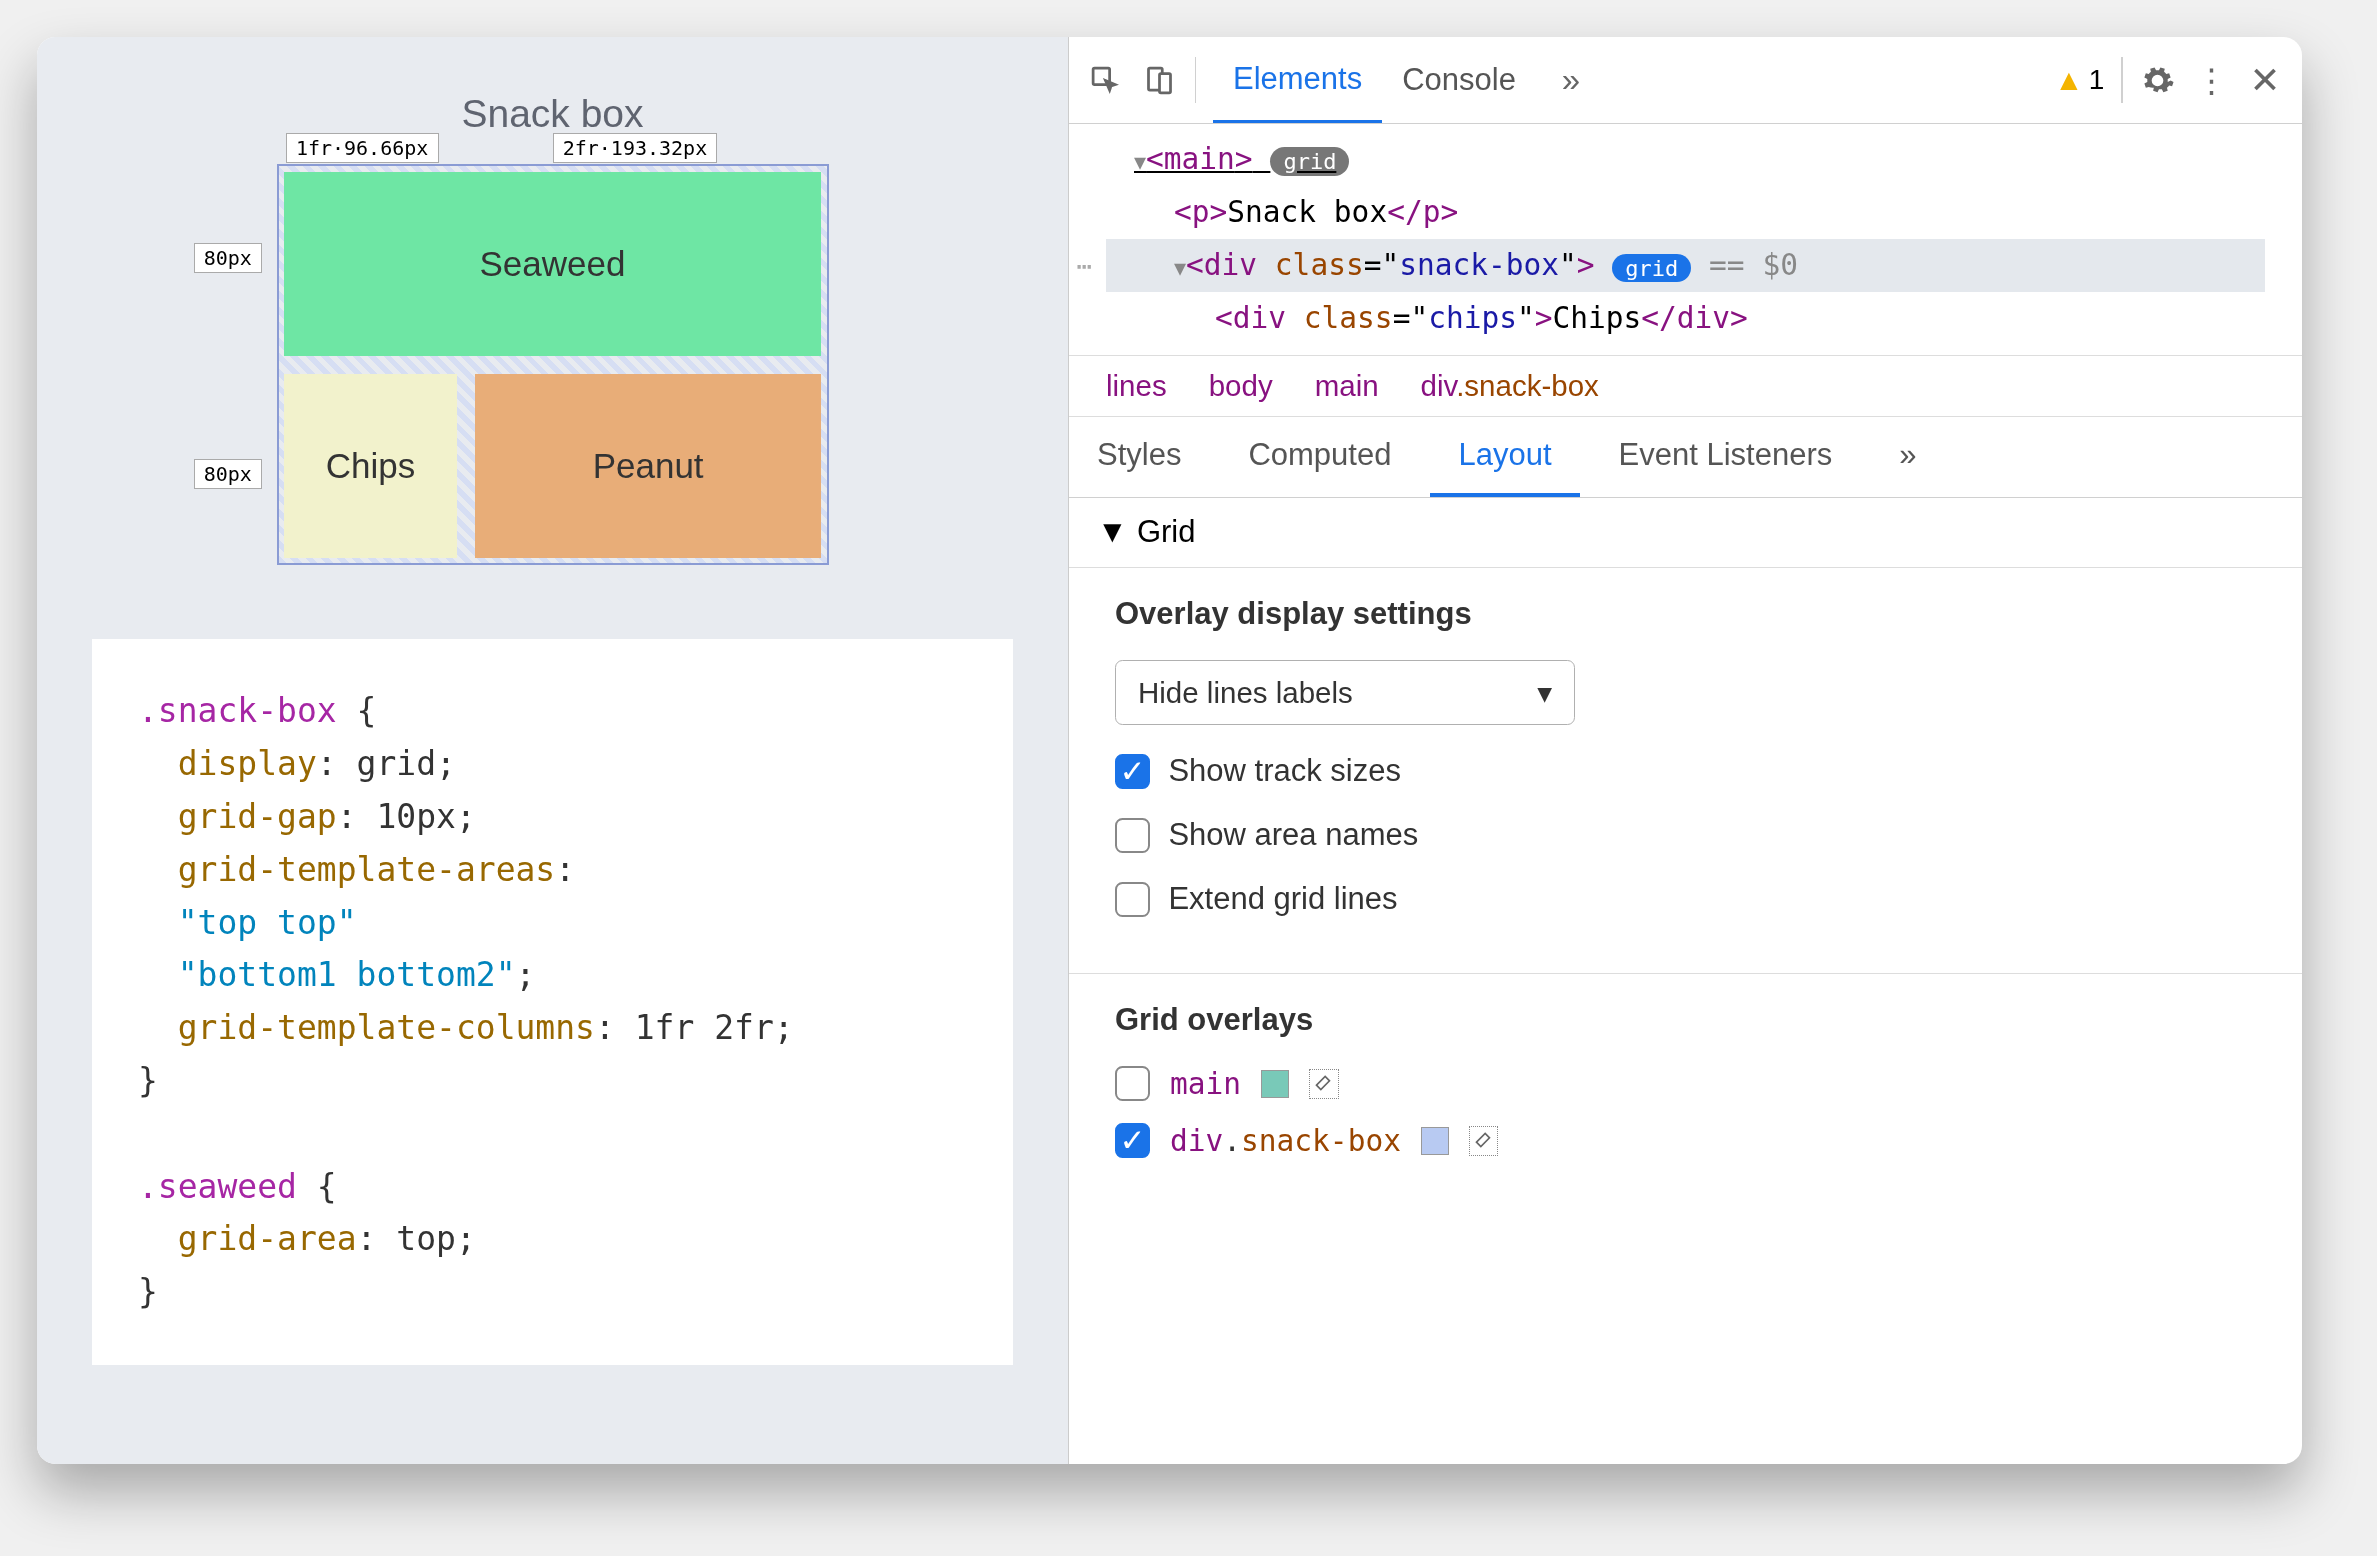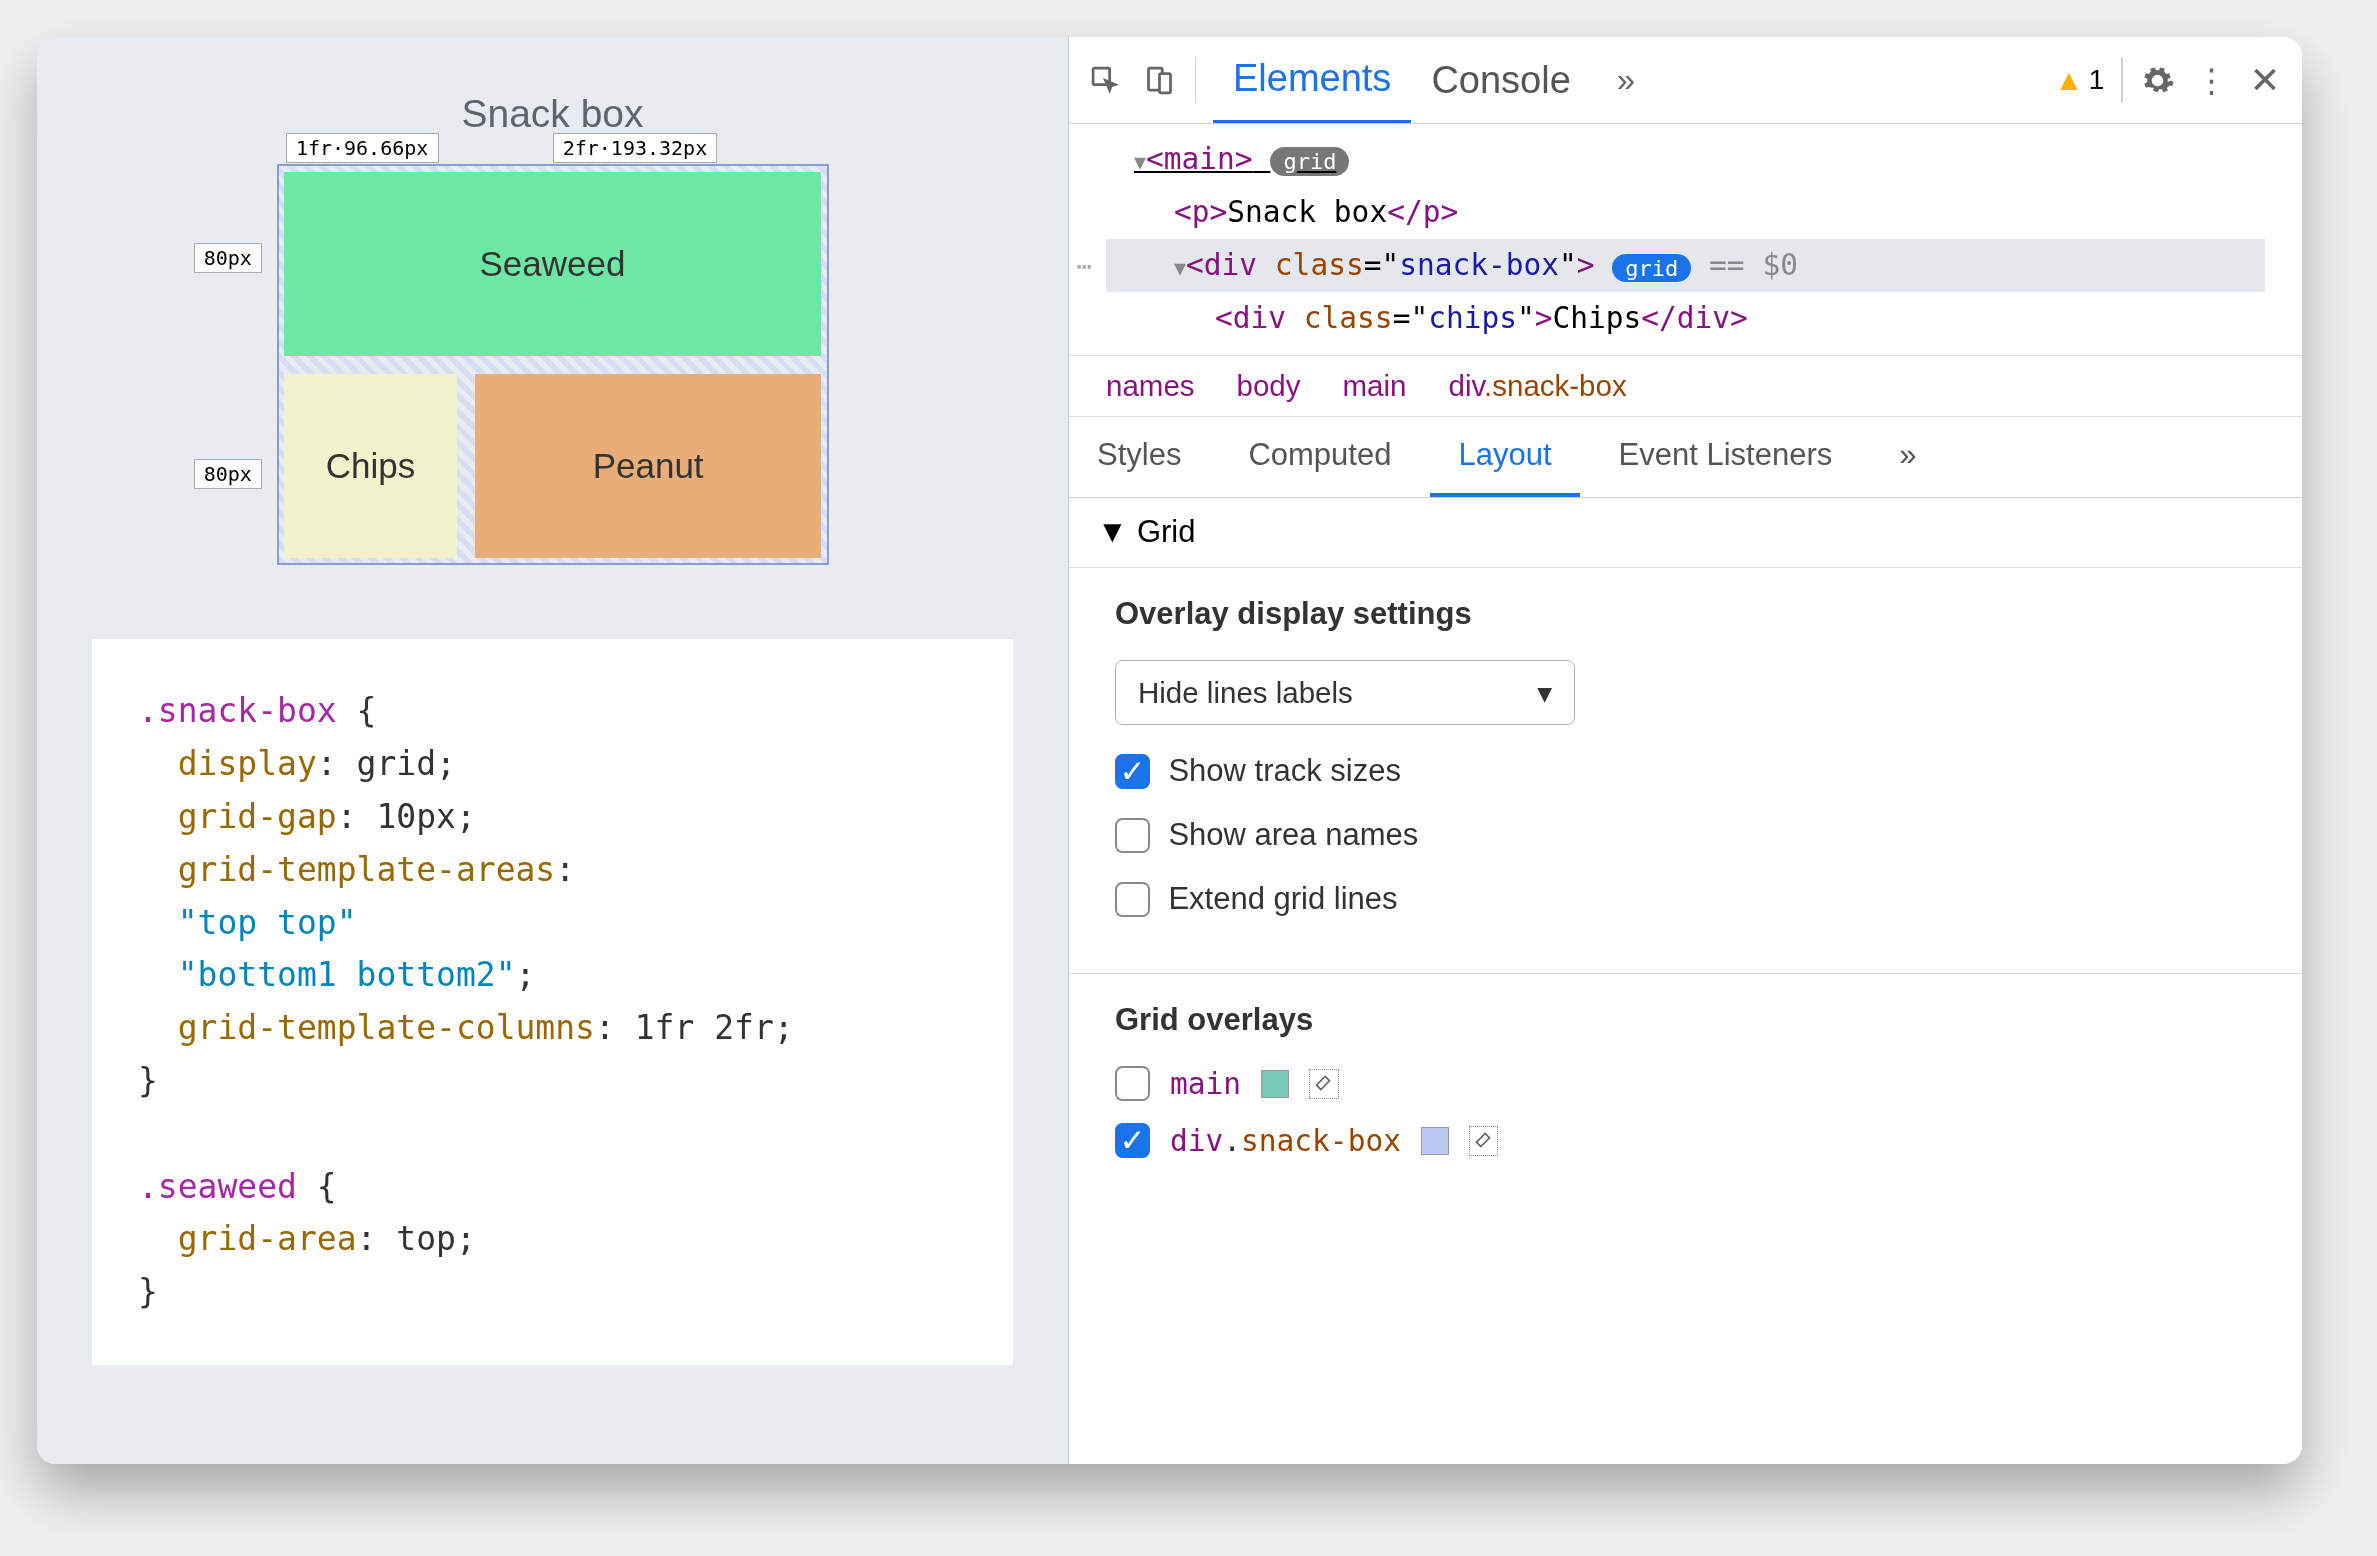--- a/index.html
+++ b/index.html
@@ -14,21 +14,21 @@
 .seaweed{grid-column:1/3;background:#6ee6a4}
 .chips{background:#f2f2cc}
 .peanut{background:#e8ad78}
 .code{background:#fff;margin-top:74px;padding:46px 46px;font-family:Menlo,monospace;font-size:33px;line-height:1.6;color:#333;white-space:pre}
 .sel{color:#a626a4}
 .prop{color:#986801}
 .str{color:#0184bc}
 .right{flex:1;display:flex;flex-direction:column;border-left:0.9px solid #ccc}
 .toolbar{display:flex;align-items:center;height:87px;border-bottom:0.9px solid #d0d0d0;padding:0 18.4px;gap:16.6px}
 .icon{width:37px;height:37px;display:flex;align-items:center;justify-content:center;color:#666}
-.tab{font-size:38px;color:#555;padding:0 20px;height:100%;display:flex;align-items:center;cursor:pointer}
+.tab{font-size:31px;color:#555;padding:0 20px;height:100%;display:flex;align-items:center;cursor:pointer}
 .tab.active{color:#1a73e8;border-bottom:3.7px solid #1a73e8}
 .sep{width:1.8px;height:46px;background:#d0d0d0}
 .spacer{flex:1}
 .warn{display:flex;align-items:center;gap:5.5px;font-size:28px}
 .warn-tri{color:#f4b400;font-size:29.5px}
 .dom{font-family:Menlo,monospace;font-size:29.5px;padding:9.2px 37px;line-height:1.8}
 .dom-row{display:flex;align-items:center;gap:9.2px}
 .dom-row.selected{background:#e4e8ed}
 .disclosure{color:#888;font-size:20px}
 .tag{color:#881280}
@@ -139,21 +139,21 @@
         <div class="dom-row selected" style="padding-left: 68px;">
           <span class="dots">⋯</span>
           <span><span class="disclosure">▼</span><span class="tag">&lt;div</span> <span class="attr-n">class</span>="<span class="attr-v">snack-box</span>"<span class="tag">&gt;</span> <span class="badge blue">grid</span> <span class="eqv">== $0</span></span>
         </div>
         <div class="dom-row" style="padding-left: 109px;">
           <span><span class="tag">&lt;div</span> <span class="attr-n">class</span>="<span class="attr-v">chips</span>"<span class="tag">&gt;</span>Chips<span class="tag">&lt;/div&gt;</span></span>
         </div>
       </div>
 
     <div class="crumbs" id="crumbs">
-        <span class="crumb">names</span>
+        <span class="crumb">lines</span>
         <span class="crumb">body</span>
         <span class="crumb">main</span>
         <span class="crumb active"><span class="c-purple">div</span>.<span class="c-brown">snack-box</span></span>
       </div>
 
     <div class="subtabs" id="subtabs">
         <div class="subtab">Styles</div>
         <div class="subtab">Computed</div>
         <div class="subtab active">Layout</div>
         <div class="subtab">Event Listeners</div>

